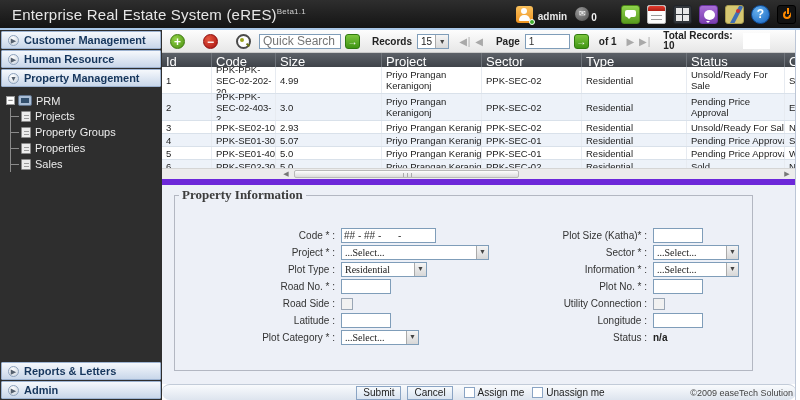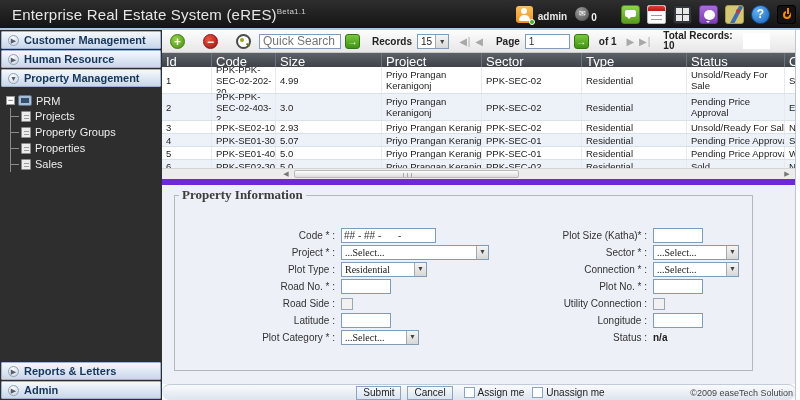--- a/index.html
+++ b/index.html
@@ -473,21 +473,21 @@
                 <input class="txt" style="width: 50px;">
               </div>
               <div class="form-row">
                 <span class="form-label">Sector * :</span>
                 <span class="sel" style="width: 86px;">
                   <span class="sel-val">...Select...</span>
                   <span class="sel-arrow">▼</span>
                 </span>
               </div>
               <div class="form-row">
-                <span class="form-label">Connection * :</span>
+                <span class="form-label">Information * :</span>
                 <span class="sel" style="width: 86px;">
                   <span class="sel-val">...Select...</span>
                   <span class="sel-arrow">▼</span>
                 </span>
               </div>
               <div class="form-row">
                 <span class="form-label">Plot No. * :</span>
                 <input class="txt" style="width: 50px;">
               </div>
               <div class="form-row">

